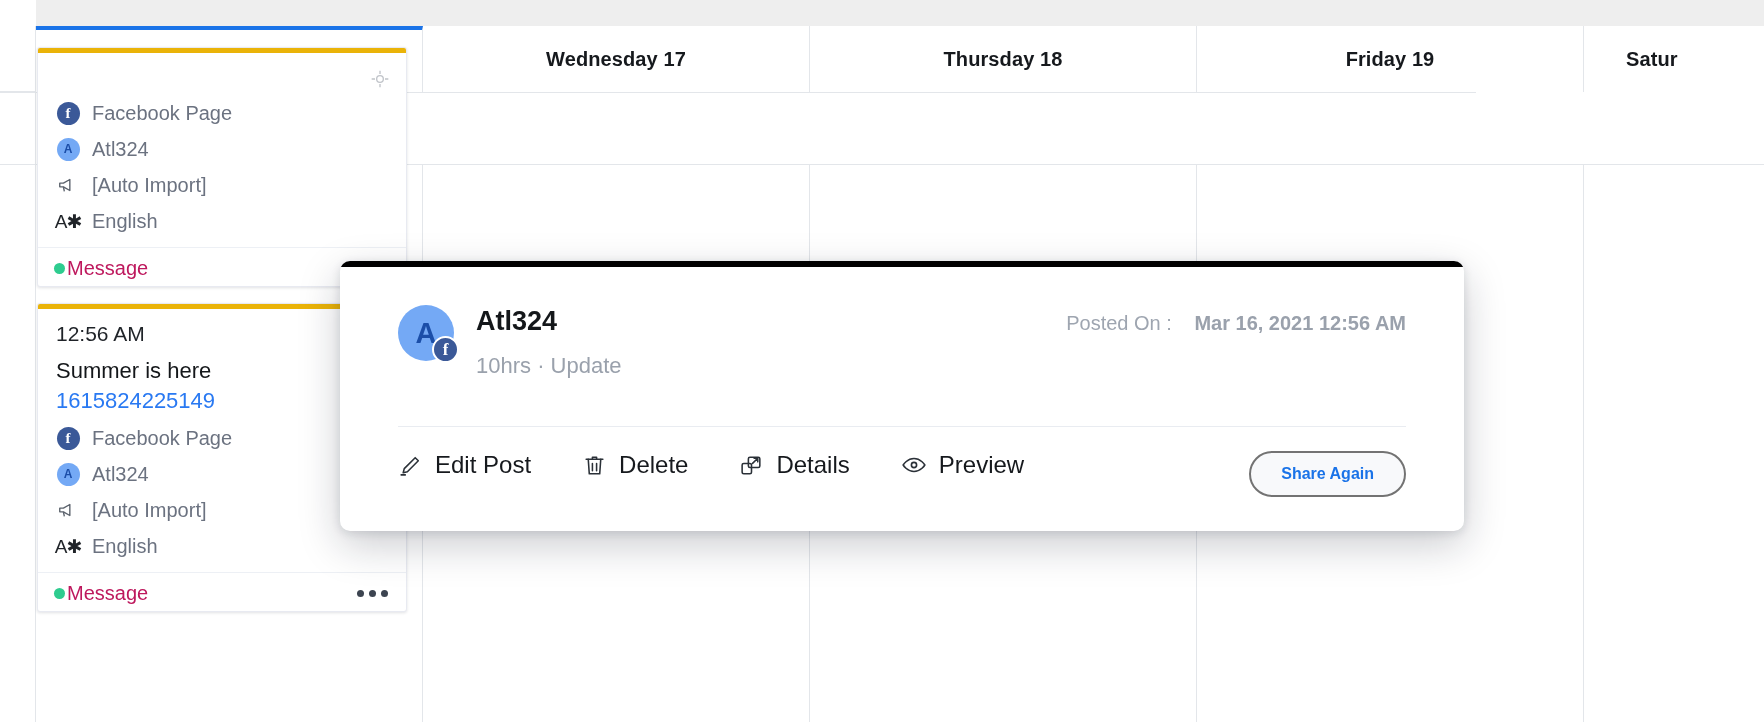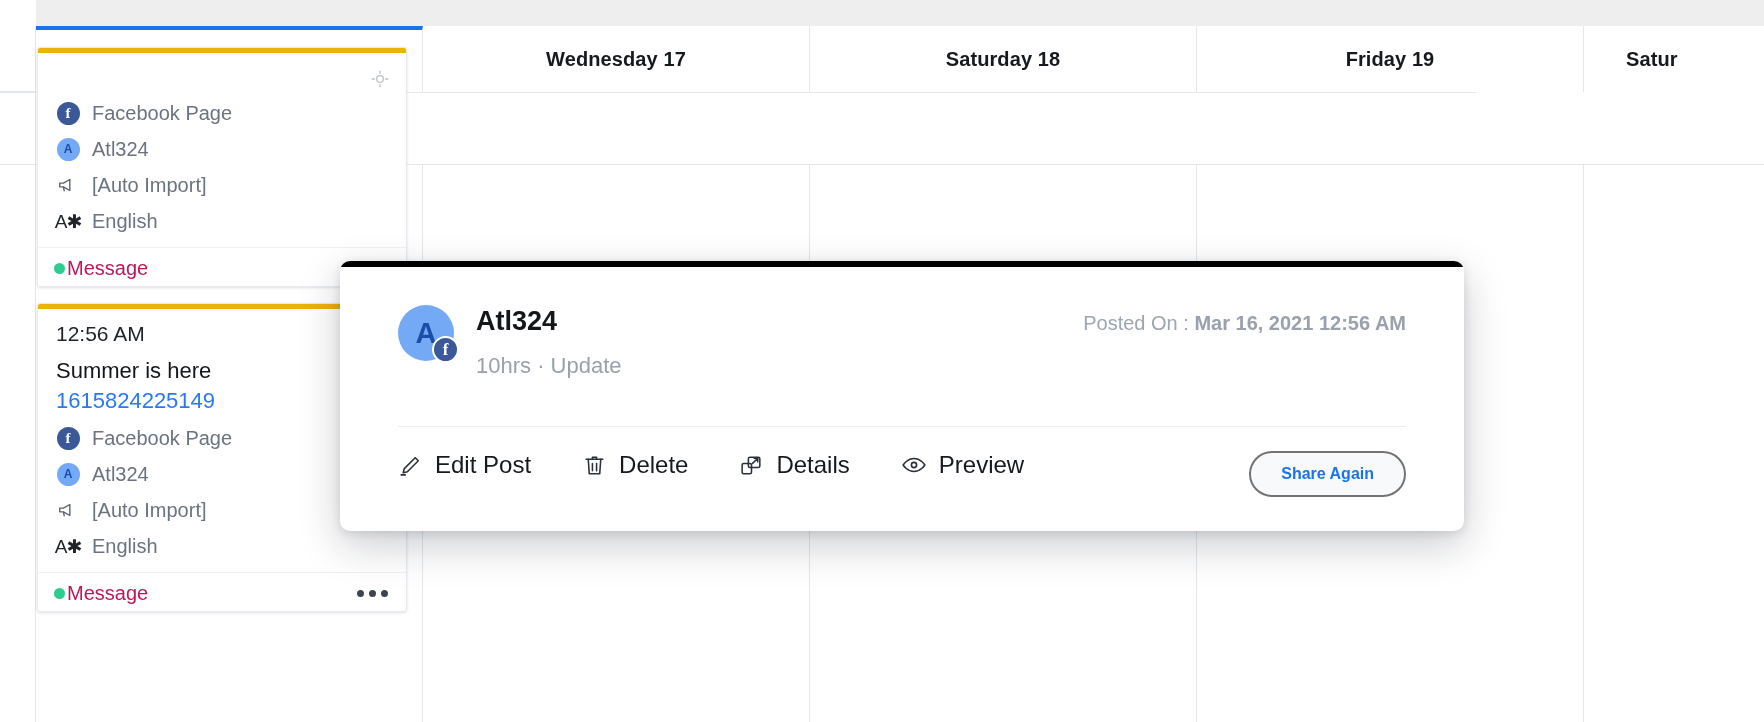--- a/index.html
+++ b/index.html
@@ -348,20 +348,21 @@
   }
   .posted-on {
     font-size: 20px;
     color: #9ea5b0;
     white-space: nowrap;
     padding-top: 7px;
   }
   .posted-on b {
     font-weight: bold;
     color: #9aa1ac;
+    margin-left: 17px;
   }
 
   .popup-text {
     font-size: 25px;
     color: #14171a;
     margin-top: 47px;
     line-height: 1.3;
   }
   .popup-text a {
     color: #2979f2;
@@ -415,21 +416,21 @@
 
   <div class="day-header">
     <div class="day-gutter"></div>
     <div class="day-col active">
       <span>Tuesday 16</span>
     </div>
     <div class="day-col">
       <span>Wednesday 17</span>
     </div>
     <div class="day-col">
-      <span>Saturday 18</span>
+      <span>Thursday 18</span>
     </div>
     <div class="day-col">
       <span>Friday 19</span>
     </div>
     <div class="day-col partial">
       <span>Satur</span>
     </div>
   </div>
 
   <div class="cal-body">

